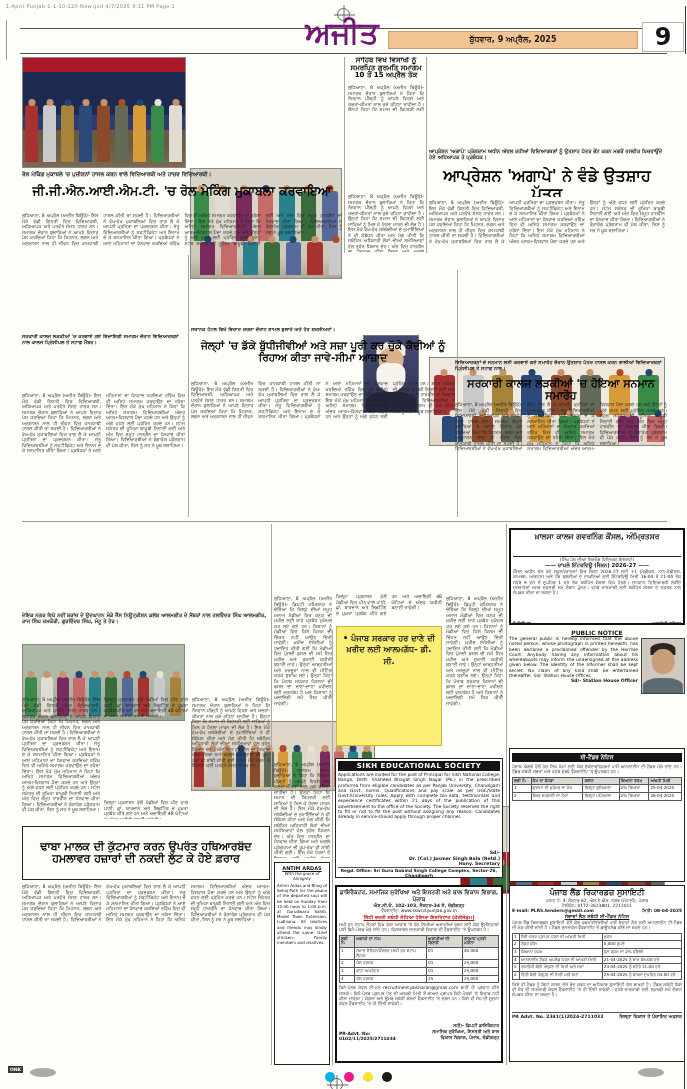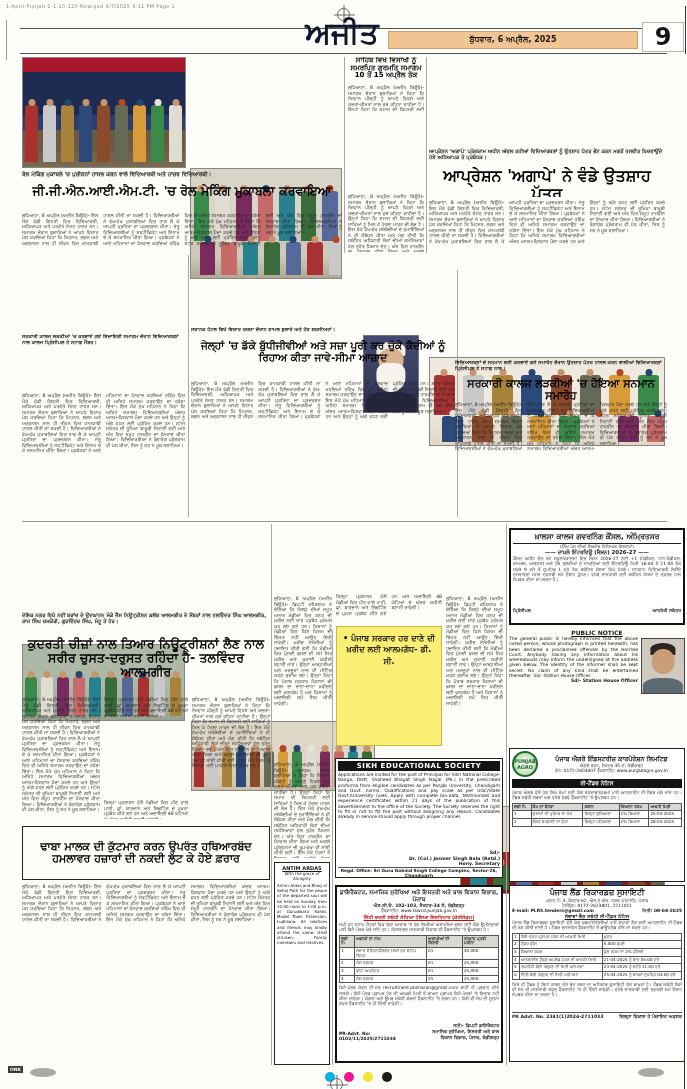--- a/index.html
+++ b/index.html
@@ -24,21 +24,21 @@
   .pp:nth-child(9n)::before{background:#e8e4da}
   .ph-stage{background:linear-gradient(#1d2a52 0 52%,#2e3c6e 52% 66%,#6b5a43 66% 80%,#7a6a52)}
   .ph-hall{background:linear-gradient(#d8d4c8 0 55%,#cfc9ba 55% 80%,#b0a894)}
   .ph-group{background:linear-gradient(#efe9e0 0 60%,#e0d6c6)}
   .ph-saree{background:linear-gradient(#aeb8a6 0 55%,#98a392)}
   .ph-meet{background:linear-gradient(#ded6c6 0 60%,#c9bfa9)}
   .ph-chairs{background:linear-gradient(#ded8cc 0 52%,#a82424 52% 72%,#8a1a1a 72% 100%)}
   .banner-strip{position:absolute;left:0;top:0;width:100%;background:#a8182a}
   .masthead-bar{background:#f3c493;border:1px solid #caa070;display:flex;align-items:center;justify-content:center;
                 font-weight:bold;font-size:8px}
-  .logo{color:#0f172a;font-weight:bold;font-size:30px;text-align:center;line-height:1}
+  .logo{color:#701a75;font-weight:bold;font-size:30px;text-align:center;line-height:1}
   .pageno{font-weight:bold;font-size:24px;background:#fff;border:1px solid #b9b5ac;display:flex;align-items:center;justify-content:center}
   .yellowbox{background:#fbee75;border:1px solid #c9b93a;padding:6px 5px;font-weight:bold;font-size:8.2px;
              line-height:1.4;text-align:center;overflow:hidden}
   .adbox{border:1px solid #222;background:#fff;overflow:hidden}
   .adbox2{border:2px solid #111;background:#fff;overflow:hidden}
   table{border-collapse:collapse;width:100%}
   th,td{border:0.5px solid #555;font-size:4.1px;line-height:1.15;padding:1px;text-align:left;vertical-align:top}
   th{background:#d9d9d4;font-weight:bold}
   .banner-black{background:#141414;color:#fff;font-weight:bold;text-align:center;overflow:hidden}
   .crosshair{width:13px;height:13px;border:1px solid #666;border-radius:50%}
@@ -67,21 +67,21 @@
 <div class="page">
 
   <div class="abs" style="left:6px;top:3px;font-size:5px;color:#888;letter-spacing:0.3px">1-April-Punjab-1-1-10-120-New.qxd   4/7/2025   9:11 PM   Page 1</div>
   <div class="abs crosshair" style="left:337px;top:8px"></div>
   <div class="abs tick" style="left:685px;top:6px;width:1px;height:48px"></div>
   <div class="abs tick" style="left:6px;top:20px;width:1px;height:40px;background:#999"></div>
 
   <div class="abs hline" style="left:20px;top:28px;width:647px;background:#8a8residue"></div>
   <div class="abs logo" style="left:296px;top:18px;width:92px;height:36px">ਅਜੀਤ</div>
   <div class="abs masthead-bar" style="left:388px;top:31px;width:250px;height:18px">
-    <span>ਬੁੱਧਵਾਰ, 6 ਅਪ੍ਰੈਲ, 2025</span>
+    <span>ਬੁੱਧਵਾਰ, 9 ਅਪ੍ਰੈਲ, 2025</span>
   </div>
   <div class="abs pageno" style="left:642px;top:22px;width:42px;height:30px">9</div>
   <div class="abs hline" style="left:20px;top:53px;width:647px"></div>
 
   <div class="abs photo ph-stage" style="left:22px;top:57px;width:164px;height:111px">
     <div class="banner-strip" style="height:14px"></div>
   <span class="pp" style="left: 1.33333%; width: 8%; height: 52%; bottom: 5%; background: rgb(168, 50, 50);"></span>
       <span class="pp" style="left: 12.4444%; width: 8%; height: 52%; bottom: 5%; background: rgb(201, 201, 201);"></span>
       <span class="pp" style="left: 23.5556%; width: 8%; height: 52%; bottom: 5%; background: rgb(168, 131, 58);"></span>
       <span class="pp" style="left: 34.6667%; width: 8%; height: 52%; bottom: 5%; background: rgb(43, 74, 122);"></span>
@@ -216,21 +216,21 @@
   <div class="abs body-txt cols-2" style="left:336px;top:594px;width:106px;height:28px">ਜ਼ਿਲ੍ਹਾ ਪ੍ਰਸ਼ਾਸਨ ਵੱਲੋਂ ਮੰਡੀਆਂ ਵਿਚ ਪੀਣ ਵਾਲੇ ਪਾਣੀ, ਛਾਂ, ਬਾਰਦਾਨੇ ਅਤੇ ਲਿਫ਼ਟਿੰਗ ਦੇ ਪੁਖ਼ਤਾ ਪ੍ਰਬੰਧ ਕੀਤੇ ਗਏ ਹਨ ਅਤੇ ਅਦਾਇਗੀ 48 ਘੰਟਿਆਂ ਦੇ ਅੰਦਰ ਯਕੀਨੀ ਬਣਾਈ ਜਾਵੇਗੀ।</div>
   <div class="abs body-txt" style="left:274px;top:596px;width:58px;height:162px">ਲੁਧਿਆਣਾ, 8 ਅਪ੍ਰੈਲ (ਅਜੀਤ ਬਿਊਰੋ)- ਡਿਪਟੀ ਕਮਿਸ਼ਨਰ ਨੇ ਦੱਸਿਆ ਕਿ ਜ਼ਿਲ੍ਹੇ ਦੀਆਂ ਸਮੂਹ ਅਨਾਜ ਮੰਡੀਆਂ ਵਿਚ ਕਣਕ ਦੀ ਖ਼ਰੀਦ ਲਈ ਸਾਰੇ ਪ੍ਰਬੰਧ ਮੁਕੰਮਲ ਕਰ ਲਏ ਗਏ ਹਨ। ਕਿਸਾਨਾਂ ਨੂੰ ਮੰਡੀਆਂ ਵਿਚ ਕਿਸੇ ਕਿਸਮ ਦੀ ਦਿੱਕਤ ਨਹੀਂ ਆਉਣ ਦਿੱਤੀ ਜਾਵੇਗੀ। ਖ਼ਰੀਦ ਏਜੰਸੀਆਂ ਨੂੰ ਹਦਾਇਤ ਕੀਤੀ ਗਈ ਕਿ ਮੰਡੀਆਂ ਵਿਚ ਪੁੱਜਦੀ ਫ਼ਸਲ ਦੀ ਸਮੇਂ ਸਿਰ ਖ਼ਰੀਦ ਅਤੇ ਚੁਕਾਈ ਯਕੀਨੀ ਬਣਾਈ ਜਾਵੇ। ਉਨ੍ਹਾਂ ਆੜ੍ਹਤੀਆਂ ਅਤੇ ਮਜ਼ਦੂਰਾਂ ਨਾਲ ਵੀ ਮੀਟਿੰਗ ਕਰਕੇ ਸੁਝਾਅ ਲਏ। ਉਨ੍ਹਾਂ ਕਿਹਾ ਕਿ ਪੰਜਾਬ ਸਰਕਾਰ ਕਿਸਾਨਾਂ ਦੀ ਫ਼ਸਲ ਦਾ ਦਾਣਾ-ਦਾਣਾ ਖ਼ਰੀਦਣ ਲਈ ਵਚਨਬੱਧ ਹੈ ਅਤੇ ਕਿਸਾਨਾਂ ਨੂੰ ਅਦਾਇਗੀ ਸਮੇਂ ਸਿਰ ਕੀਤੀ ਜਾਵੇਗੀ।</div>
   <div class="abs yellowbox" style="left:336px;top:626px;width:106px;height:120px">
     <div>• ਪੰਜਾਬ ਸਰਕਾਰ ਹਰ ਦਾਣੇ ਦੀ ਖ਼ਰੀਦ ਲਈ ਆਲਮਗੱਧ- ਡੀ. ਸੀ.</div>
   </div>
   <div class="abs body-txt" style="left:446px;top:596px;width:57px;height:162px">ਲੁਧਿਆਣਾ, 8 ਅਪ੍ਰੈਲ (ਅਜੀਤ ਬਿਊਰੋ)- ਡਿਪਟੀ ਕਮਿਸ਼ਨਰ ਨੇ ਦੱਸਿਆ ਕਿ ਜ਼ਿਲ੍ਹੇ ਦੀਆਂ ਸਮੂਹ ਅਨਾਜ ਮੰਡੀਆਂ ਵਿਚ ਕਣਕ ਦੀ ਖ਼ਰੀਦ ਲਈ ਸਾਰੇ ਪ੍ਰਬੰਧ ਮੁਕੰਮਲ ਕਰ ਲਏ ਗਏ ਹਨ। ਕਿਸਾਨਾਂ ਨੂੰ ਮੰਡੀਆਂ ਵਿਚ ਕਿਸੇ ਕਿਸਮ ਦੀ ਦਿੱਕਤ ਨਹੀਂ ਆਉਣ ਦਿੱਤੀ ਜਾਵੇਗੀ। ਖ਼ਰੀਦ ਏਜੰਸੀਆਂ ਨੂੰ ਹਦਾਇਤ ਕੀਤੀ ਗਈ ਕਿ ਮੰਡੀਆਂ ਵਿਚ ਪੁੱਜਦੀ ਫ਼ਸਲ ਦੀ ਸਮੇਂ ਸਿਰ ਖ਼ਰੀਦ ਅਤੇ ਚੁਕਾਈ ਯਕੀਨੀ ਬਣਾਈ ਜਾਵੇ। ਉਨ੍ਹਾਂ ਆੜ੍ਹਤੀਆਂ ਅਤੇ ਮਜ਼ਦੂਰਾਂ ਨਾਲ ਵੀ ਮੀਟਿੰਗ ਕਰਕੇ ਸੁਝਾਅ ਲਏ। ਉਨ੍ਹਾਂ ਕਿਹਾ ਕਿ ਪੰਜਾਬ ਸਰਕਾਰ ਕਿਸਾਨਾਂ ਦੀ ਫ਼ਸਲ ਦਾ ਦਾਣਾ-ਦਾਣਾ ਖ਼ਰੀਦਣ ਲਈ ਵਚਨਬੱਧ ਹੈ ਅਤੇ ਕਿਸਾਨਾਂ ਨੂੰ ਅਦਾਇਗੀ ਸਮੇਂ ਸਿਰ ਕੀਤੀ ਜਾਵੇਗੀ।</div>
 
   <div class="abs vline" style="left:506px;top:524px;height:541px"></div>
 
   <div class="abs adbox2" style="left:509px;top:528px;width:176px;height:97px;padding:2px">
-    <div style="font-weight:bold;font-size:7.5px;text-align:center;border-bottom:1px solid #222;padding-bottom:1px">ਖ਼ਾਲਸਾ ਕਾਲਜ ਗਵਰਨਿੰਗ ਕੌਂਸਲ, ਅੰਮ੍ਰਿਤਸਰ</div>
+    <div style="font-weight:bold;font-size:7.5px;text-align:center;border-bottom:1px solid #222;padding-bottom:14px">ਖ਼ਾਲਸਾ ਕਾਲਜ ਗਵਰਨਿੰਗ ਕੌਂਸਲ, ਅੰਮ੍ਰਿਤਸਰ</div>
     <div style="font-size:4.4px;text-align:center">(ਸਿੱਖ ਪੰਥ ਦੀਆਂ ਸਿਰਮੌਰ ਵਿਦਿਅਕ ਸੰਸਥਾਵਾਂ)</div>
     <div style="font-weight:bold;font-size:5.4px;text-align:center">—— ਦਾਖ਼ਲੇ ਇੰਟਰਵਿਊ (ਸੈਸ਼ਨ) 2026-27 ——</div>
     <div class="small-c" style="text-align:justify;height:52px;overflow:hidden">ਕੌਂਸਲ ਅਧੀਨ ਚੱਲ ਰਹੇ ਸਕੂਲਾਂ/ਕਾਲਜਾਂ ਵਿਚ ਸੈਸ਼ਨ 2026-27 ਲਈ +1 (ਮੈਡੀਕਲ, ਨਾਨ-ਮੈਡੀਕਲ, ਕਾਮਰਸ, ਆਰਟਸ) ਅਤੇ ਹੋਰ ਸ਼੍ਰੇਣੀਆਂ ਦੇ ਦਾਖ਼ਲਿਆਂ ਲਈ ਇੰਟਰਵਿਊ ਮਿਤੀ 16-04 ਤੋਂ 21-04 ਤੱਕ ਸਵੇਰੇ 9 ਵਜੇ ਤੋਂ ਦੁਪਹਿਰ 1 ਵਜੇ ਤੱਕ ਸਬੰਧਿਤ ਸੰਸਥਾ ਵਿਖੇ ਹੋਣਗੇ। ਚਾਹਵਾਨ ਵਿਦਿਆਰਥੀ ਲੋੜੀਂਦੇ ਦਸਤਾਵੇਜ਼ਾਂ ਸਮੇਤ ਦਫ਼ਤਰੀ ਸਮੇਂ ਦੌਰਾਨ ਪੁੱਜਣ। ਵਧੇਰੇ ਜਾਣਕਾਰੀ ਲਈ ਸਬੰਧਿਤ ਸੰਸਥਾ ਦੇ ਦਫ਼ਤਰ ਨਾਲ ਸੰਪਰਕ ਕੀਤਾ ਜਾ ਸਕਦਾ ਹੈ।</div>
     <div style="display:flex;justify-content:space-between;font-size:4.6px;font-weight:bold">
       <span>ਪ੍ਰਿੰਸੀਪਲ</span>
       <span>ਆਨਰੇਰੀ ਸਕੱਤਰ</span>
     </div>
   </div>
 
   <div class="abs" style="left:509px;top:629px;width:176px;height:116px;overflow:hidden">
@@ -238,30 +238,20 @@
     <div class="mugshot" style="float:right;width:44px;height:56px;margin:2px 0 2px 3px">
       <div class="m-hair"></div>
       <div class="m-face"></div>
       <div class="m-body"></div>
     </div>
     <div class="small-c" style="text-align:justify">The general public is hereby informed that the above noted person, whose photograph is printed herewith, has been declared a proclaimed offender by the Hon'ble Court. Anybody having any information about his whereabouts may inform the undersigned at the address given below. The identity of the informer shall be kept secret. No claim of any kind shall be entertained thereafter. Sd/- Station House Officer.</div>
     <div class="sign">Sd/- Station House Officer</div>
   </div>
 
   <div class="abs adbox" style="left:509px;top:748px;width:176px;height:134px;padding:2px">
-    <div style="display:flex;gap:3px;align-items:center">
-      <div class="agro-logo">
-        <span>PUNJAB AGRO</span>
-      </div>
-      <div style="flex:1;text-align:center">
-        <div style="font-weight:bold;font-size:6.4px">ਪੰਜਾਬ ਐਗਰੋ ਇੰਡਸਟਰੀਜ਼ ਕਾਰਪੋਰੇਸ਼ਨ ਲਿਮਟਿਡ</div>
-        <div style="font-size:4.4px">ਐਗਰੋ ਭਵਨ, ਸੈਕਟਰ 35-ਏ, ਚੰਡੀਗੜ੍ਹ</div>
-        <div style="font-size:4.4px">ਫੋਨ: 0172-2603007  ਵੈੱਬਸਾਈਟ: www.punjabagro.gov.in</div>
-      </div>
-    </div>
     <div class="banner-black" style="font-size:5.6px;margin:2px 0;padding:1px">ਈ-ਟੈਂਡਰ ਨੋਟਿਸ</div>
     <div class="small-c" style="text-align:justify">ਪੰਜਾਬ ਐਗਰੋ ਵੱਲੋਂ ਹੇਠ ਲਿਖੇ ਕੰਮਾਂ ਲਈ ਯੋਗ ਠੇਕੇਦਾਰਾਂ/ਫ਼ਰਮਾਂ ਪਾਸੋਂ ਆਨਲਾਈਨ ਈ-ਟੈਂਡਰ ਮੰਗੇ ਜਾਂਦੇ ਹਨ। ਟੈਂਡਰ ਸਬੰਧੀ ਸ਼ਰਤਾਂ ਅਤੇ ਵਧੇਰੇ ਵੇਰਵੇ ਵੈੱਬਸਾਈਟ 'ਤੇ ਉਪਲਬਧ ਹਨ।</div>
     <table style="margin-top:2px">
       <tbody>
           <tr>
         <th>ਲੜੀ ਨੰ:</th>
         <th>ਕੰਮ ਦਾ ਵੇਰਵਾ</th>
         <th>ਸਥਾਨ</th>
         <th>ਬਿਆਨਾ ਰਕਮ</th>
         <th>ਆਖ਼ਰੀ ਮਿਤੀ</th>
@@ -277,21 +267,20 @@
         <td>2</td>
         <td>ਲੇਬਰ ਸਪਲਾਈ ਦਾ ਠੇਕਾ</td>
         <td>ਜ਼ਿਲ੍ਹਾ ਪਟਿਆਲਾ</td>
         <td>2% ਬਿਆਨਾ</td>
         <td>28-04-2025</td>
       </tr>
     </tbody>
       </table>
   </div>
 
-  <div class="abs headline" style="left:22px;top:637px;width:248px;height:56px;font-size:12.5px">ਕੁਦਰਤੀ ਚੀਜ਼ਾਂ ਨਾਲ ਤਿਆਰ ਨਿਊਟ੍ਰੀਸ਼ਨਾਂ ਲੈਣ ਨਾਲ ਸਰੀਰ ਚੁਸਤ-ਦਰੁਸਤ ਰਹਿੰਦਾ ਹੈ- ਤਲਵਿੰਦਰ ਆਲਮਗੀਰ</div>
   <div class="abs body-txt" style="left:22px;top:697px;width:78px;height:122px">ਲੁਧਿਆਣਾ, 8 ਅਪ੍ਰੈਲ (ਅਜੀਤ ਬਿਊਰੋ)- ਇਸ ਮੌਕੇ ਵੱਡੀ ਗਿਣਤੀ ਵਿਚ ਵਿਦਿਆਰਥੀ, ਅਧਿਆਪਕ ਅਤੇ ਪਤਵੰਤੇ ਸੱਜਣ ਹਾਜ਼ਰ ਸਨ। ਸਮਾਗਮ ਦੌਰਾਨ ਬੁਲਾਰਿਆਂ ਨੇ ਆਪਣੇ ਵਿਚਾਰ ਪੇਸ਼ ਕਰਦਿਆਂ ਕਿਹਾ ਕਿ ਮਿਹਨਤ, ਲਗਨ ਅਤੇ ਅਨੁਸ਼ਾਸਨ ਨਾਲ ਹੀ ਜੀਵਨ ਵਿਚ ਕਾਮਯਾਬੀ ਹਾਸਲ ਕੀਤੀ ਜਾ ਸਕਦੀ ਹੈ। ਵਿਦਿਆਰਥੀਆਂ ਨੇ ਵੱਖ-ਵੱਖ ਮੁਕਾਬਲਿਆਂ ਵਿਚ ਭਾਗ ਲੈ ਕੇ ਆਪਣੀ ਪ੍ਰਤਿਭਾ ਦਾ ਪ੍ਰਦਰਸ਼ਨ ਕੀਤਾ। ਜੇਤੂ ਵਿਦਿਆਰਥੀਆਂ ਨੂੰ ਸਰਟੀਫਿਕੇਟ ਅਤੇ ਇਨਾਮ ਦੇ ਕੇ ਸਨਮਾਨਿਤ ਕੀਤਾ ਗਿਆ। ਪ੍ਰਬੰਧਕਾਂ ਨੇ ਆਏ ਮਹਿਮਾਨਾਂ ਦਾ ਧੰਨਵਾਦ ਕਰਦਿਆਂ ਭਵਿੱਖ ਵਿਚ ਵੀ ਅਜਿਹੇ ਸਮਾਗਮ ਕਰਵਾਉਣ ਦਾ ਭਰੋਸਾ ਦਿੱਤਾ। ਇਸ ਮੌਕੇ ਮੁੱਖ ਮਹਿਮਾਨ ਨੇ ਕਿਹਾ ਕਿ ਅਜਿਹੇ ਸਮਾਗਮ ਵਿਦਿਆਰਥੀਆਂ ਅੰਦਰ ਆਤਮ-ਵਿਸ਼ਵਾਸ ਪੈਦਾ ਕਰਦੇ ਹਨ ਅਤੇ ਉਨ੍ਹਾਂ ਨੂੰ ਅੱਗੇ ਵਧਣ ਲਈ ਪ੍ਰੇਰਿਤ ਕਰਦੇ ਹਨ। ਸਟੇਜ ਸਕੱਤਰ ਦੀ ਭੂਮਿਕਾ ਬਾਖ਼ੂਬੀ ਨਿਭਾਈ ਗਈ ਅਤੇ ਅੰਤ ਵਿਚ ਸਮੂਹ ਹਾਜ਼ਰੀਨ ਦਾ ਧੰਨਵਾਦ ਕੀਤਾ ਗਿਆ। ਵਿਦਿਆਰਥੀਆਂ ਨੇ ਰੰਗਾਰੰਗ ਪ੍ਰੋਗਰਾਮ ਵੀ ਪੇਸ਼ ਕੀਤਾ, ਜਿਸ ਨੂੰ ਸਭ ਨੇ ਖ਼ੂਬ ਸਲਾਹਿਆ।</div>
   <div class="abs body-txt" style="left:104px;top:697px;width:84px;height:20px">ਜ਼ਿਲ੍ਹਾ ਪ੍ਰਸ਼ਾਸਨ ਵੱਲੋਂ ਮੰਡੀਆਂ ਵਿਚ ਪੀਣ ਵਾਲੇ ਪਾਣੀ, ਛਾਂ, ਬਾਰਦਾਨੇ ਅਤੇ ਲਿਫ਼ਟਿੰਗ ਦੇ ਪੁਖ਼ਤਾ ਪ੍ਰਬੰਧ ਕੀਤੇ ਗਏ ਹਨ ਅਤੇ ਅਦਾਇਗੀ 48 ਘੰਟਿਆਂ ਦੇ ਅੰਦਰ ਯਕੀਨੀ ਬਣਾਈ ਜਾਵੇਗੀ।</div>
   <div class="abs body-txt" style="left:104px;top:800px;width:84px;height:19px">ਜ਼ਿਲ੍ਹਾ ਪ੍ਰਸ਼ਾਸਨ ਵੱਲੋਂ ਮੰਡੀਆਂ ਵਿਚ ਪੀਣ ਵਾਲੇ ਪਾਣੀ, ਛਾਂ, ਬਾਰਦਾਨੇ ਅਤੇ ਲਿਫ਼ਟਿੰਗ ਦੇ ਪੁਖ਼ਤਾ ਪ੍ਰਬੰਧ ਕੀਤੇ ਗਏ ਹਨ ਅਤੇ ਅਦਾਇਗੀ 48 ਘੰਟਿਆਂ ਦੇ ਅੰਦਰ ਯਕੀਨੀ ਬਣਾਈ ਜਾਵੇਗੀ।</div>
   <div class="abs body-txt" style="left:192px;top:697px;width:78px;height:122px">ਲੁਧਿਆਣਾ, 8 ਅਪ੍ਰੈਲ (ਅਜੀਤ ਬਿਊਰੋ)- ਸਮਾਗਮ ਦੌਰਾਨ ਬੁਲਾਰਿਆਂ ਨੇ ਕਿਹਾ ਕਿ ਨੌਜਵਾਨ ਪੀੜ੍ਹੀ ਨੂੰ ਆਪਣੇ ਵਿਰਸੇ ਅਤੇ ਕਦਰਾਂ-ਕੀਮਤਾਂ ਨਾਲ ਜੁੜੇ ਰਹਿਣਾ ਚਾਹੀਦਾ ਹੈ। ਉਨ੍ਹਾਂ ਕਿਹਾ ਕਿ ਸਮਾਜ ਦੀ ਬਿਹਤਰੀ ਲਈ ਸਾਰਿਆਂ ਨੂੰ ਮਿਲ ਕੇ ਹੰਭਲਾ ਮਾਰਨ ਦੀ ਲੋੜ ਹੈ। ਇਸ ਮੌਕੇ ਵੱਖ-ਵੱਖ ਜਥੇਬੰਦੀਆਂ ਦੇ ਨੁਮਾਇੰਦਿਆਂ ਨੇ ਵੀ ਸੰਬੋਧਨ ਕੀਤਾ ਅਤੇ ਮੰਗ ਕੀਤੀ ਕਿ ਸਬੰਧਿਤ ਅਧਿਕਾਰੀ ਲੋਕਾਂ ਦੀਆਂ ਸਮੱਸਿਆਵਾਂ ਵੱਲ ਤੁਰੰਤ ਧਿਆਨ ਦੇਣ। ਅੰਤ ਵਿਚ ਹਾਜ਼ਰੀਨ ਦਾ ਧੰਨਵਾਦ ਕੀਤਾ ਗਿਆ ਅਤੇ ਅਗਲੇ ਪ੍ਰੋਗਰਾਮਾਂ ਦੀ ਰੂਪ-ਰੇਖਾ ਵੀ ਸਾਂਝੀ ਕੀਤੀ ਗਈ। ਇਸ ਮੌਕੇ ਹੋਰਨਾਂ ਤੋਂ ਇਲਾਵਾ ਕਈ ਪਤਵੰਤੇ ਸੱਜਣ ਹਾਜ਼ਰ ਸਨ।</div>
 
   <div class="abs body-txt" style="left:274px;top:762px;width:56px;height:96px">ਲੁਧਿਆਣਾ, 8 ਅਪ੍ਰੈਲ (ਅਜੀਤ ਬਿਊਰੋ)- ਸਮਾਗਮ ਦੌਰਾਨ ਬੁਲਾਰਿਆਂ ਨੇ ਕਿਹਾ ਕਿ ਨੌਜਵਾਨ ਪੀੜ੍ਹੀ ਨੂੰ ਆਪਣੇ ਵਿਰਸੇ ਅਤੇ ਕਦਰਾਂ-ਕੀਮਤਾਂ ਨਾਲ ਜੁੜੇ ਰਹਿਣਾ ਚਾਹੀਦਾ ਹੈ। ਉਨ੍ਹਾਂ ਕਿਹਾ ਕਿ ਸਮਾਜ ਦੀ ਬਿਹਤਰੀ ਲਈ ਸਾਰਿਆਂ ਨੂੰ ਮਿਲ ਕੇ ਹੰਭਲਾ ਮਾਰਨ ਦੀ ਲੋੜ ਹੈ। ਇਸ ਮੌਕੇ ਵੱਖ-ਵੱਖ ਜਥੇਬੰਦੀਆਂ ਦੇ ਨੁਮਾਇੰਦਿਆਂ ਨੇ ਵੀ ਸੰਬੋਧਨ ਕੀਤਾ ਅਤੇ ਮੰਗ ਕੀਤੀ ਕਿ ਸਬੰਧਿਤ ਅਧਿਕਾਰੀ ਲੋਕਾਂ ਦੀਆਂ ਸਮੱਸਿਆਵਾਂ ਵੱਲ ਤੁਰੰਤ ਧਿਆਨ ਦੇਣ। ਅੰਤ ਵਿਚ ਹਾਜ਼ਰੀਨ ਦਾ ਧੰਨਵਾਦ ਕੀਤਾ ਗਿਆ ਅਤੇ ਅਗਲੇ ਪ੍ਰੋਗਰਾਮਾਂ ਦੀ ਰੂਪ-ਰੇਖਾ ਵੀ ਸਾਂਝੀ ਕੀਤੀ ਗਈ। ਇਸ ਮੌਕੇ ਹੋਰਨਾਂ ਤੋਂ ਇਲਾਵਾ ਕਈ ਪਤਵੰਤੇ ਸੱਜਣ ਹਾਜ਼ਰ ਸਨ।</div>
   <div class="abs vline" style="left:332px;top:630px;height:435px"></div>
 
   <div class="abs adbox" style="left:335px;top:758px;width:168px;height:120px;padding:2px">
     <div class="banner-black" style="font-size:7px;padding:1px;letter-spacing:0.5px">SIKH EDUCATIONAL SOCIETY</div>

